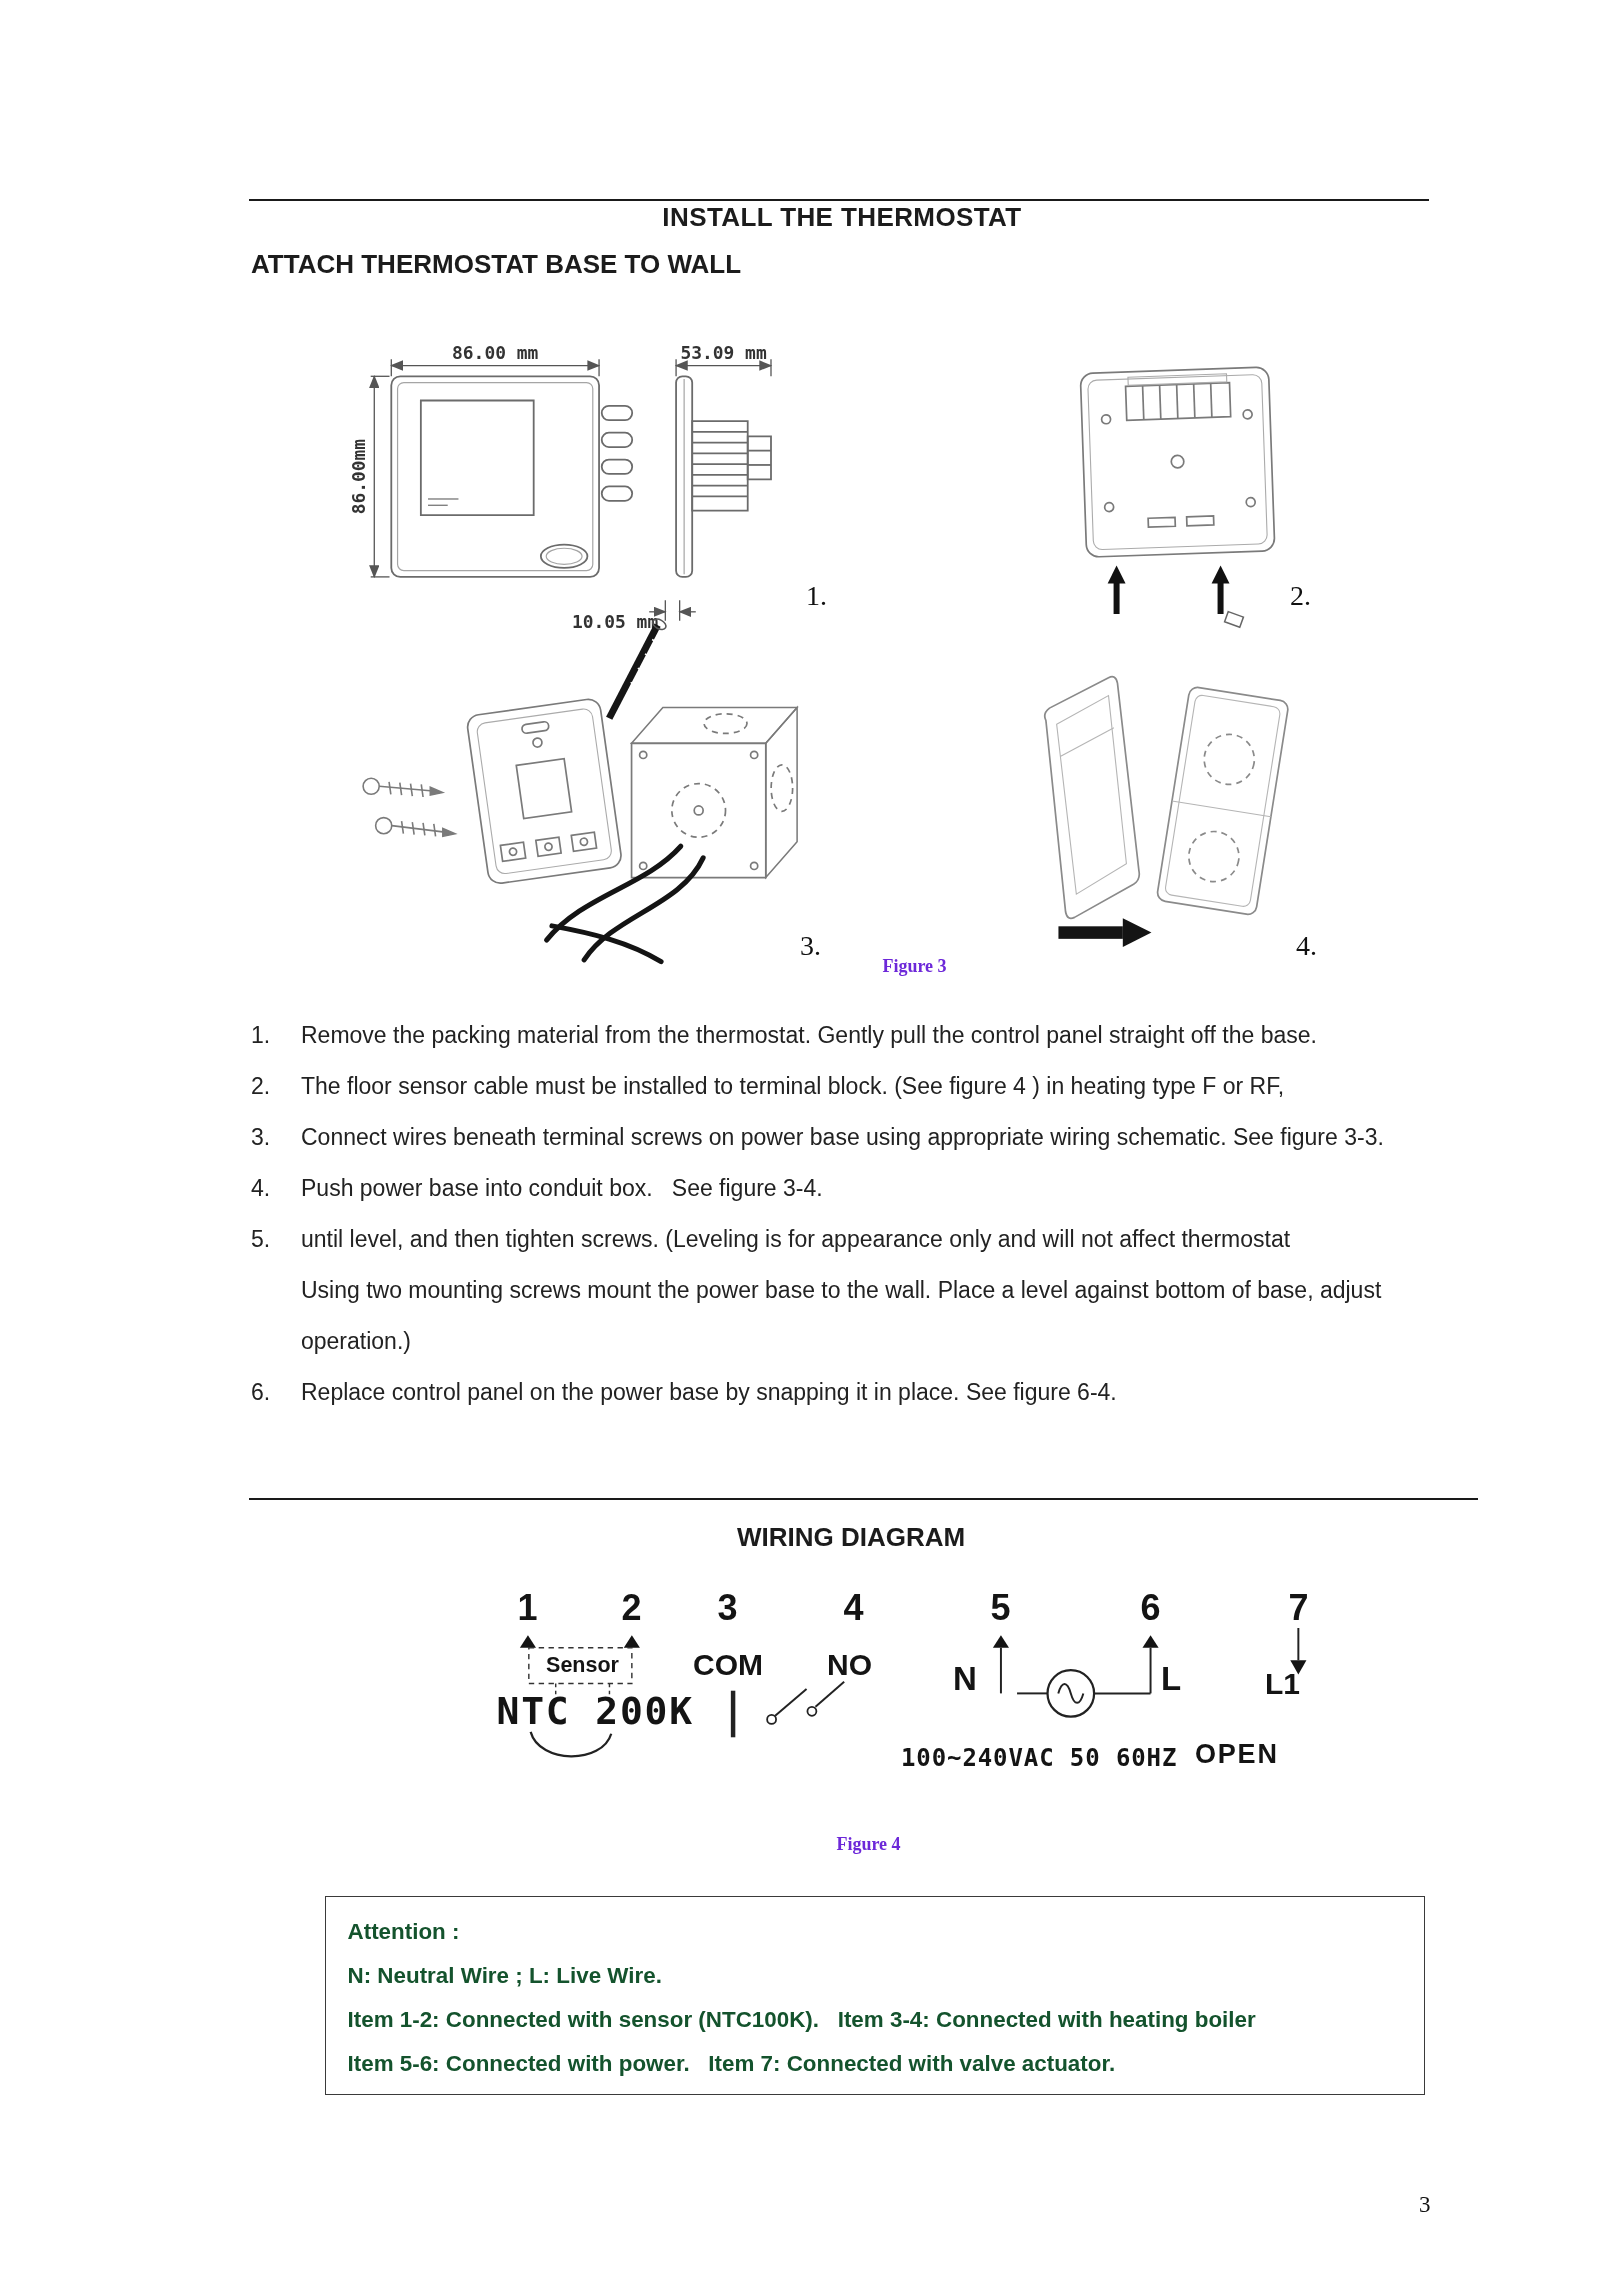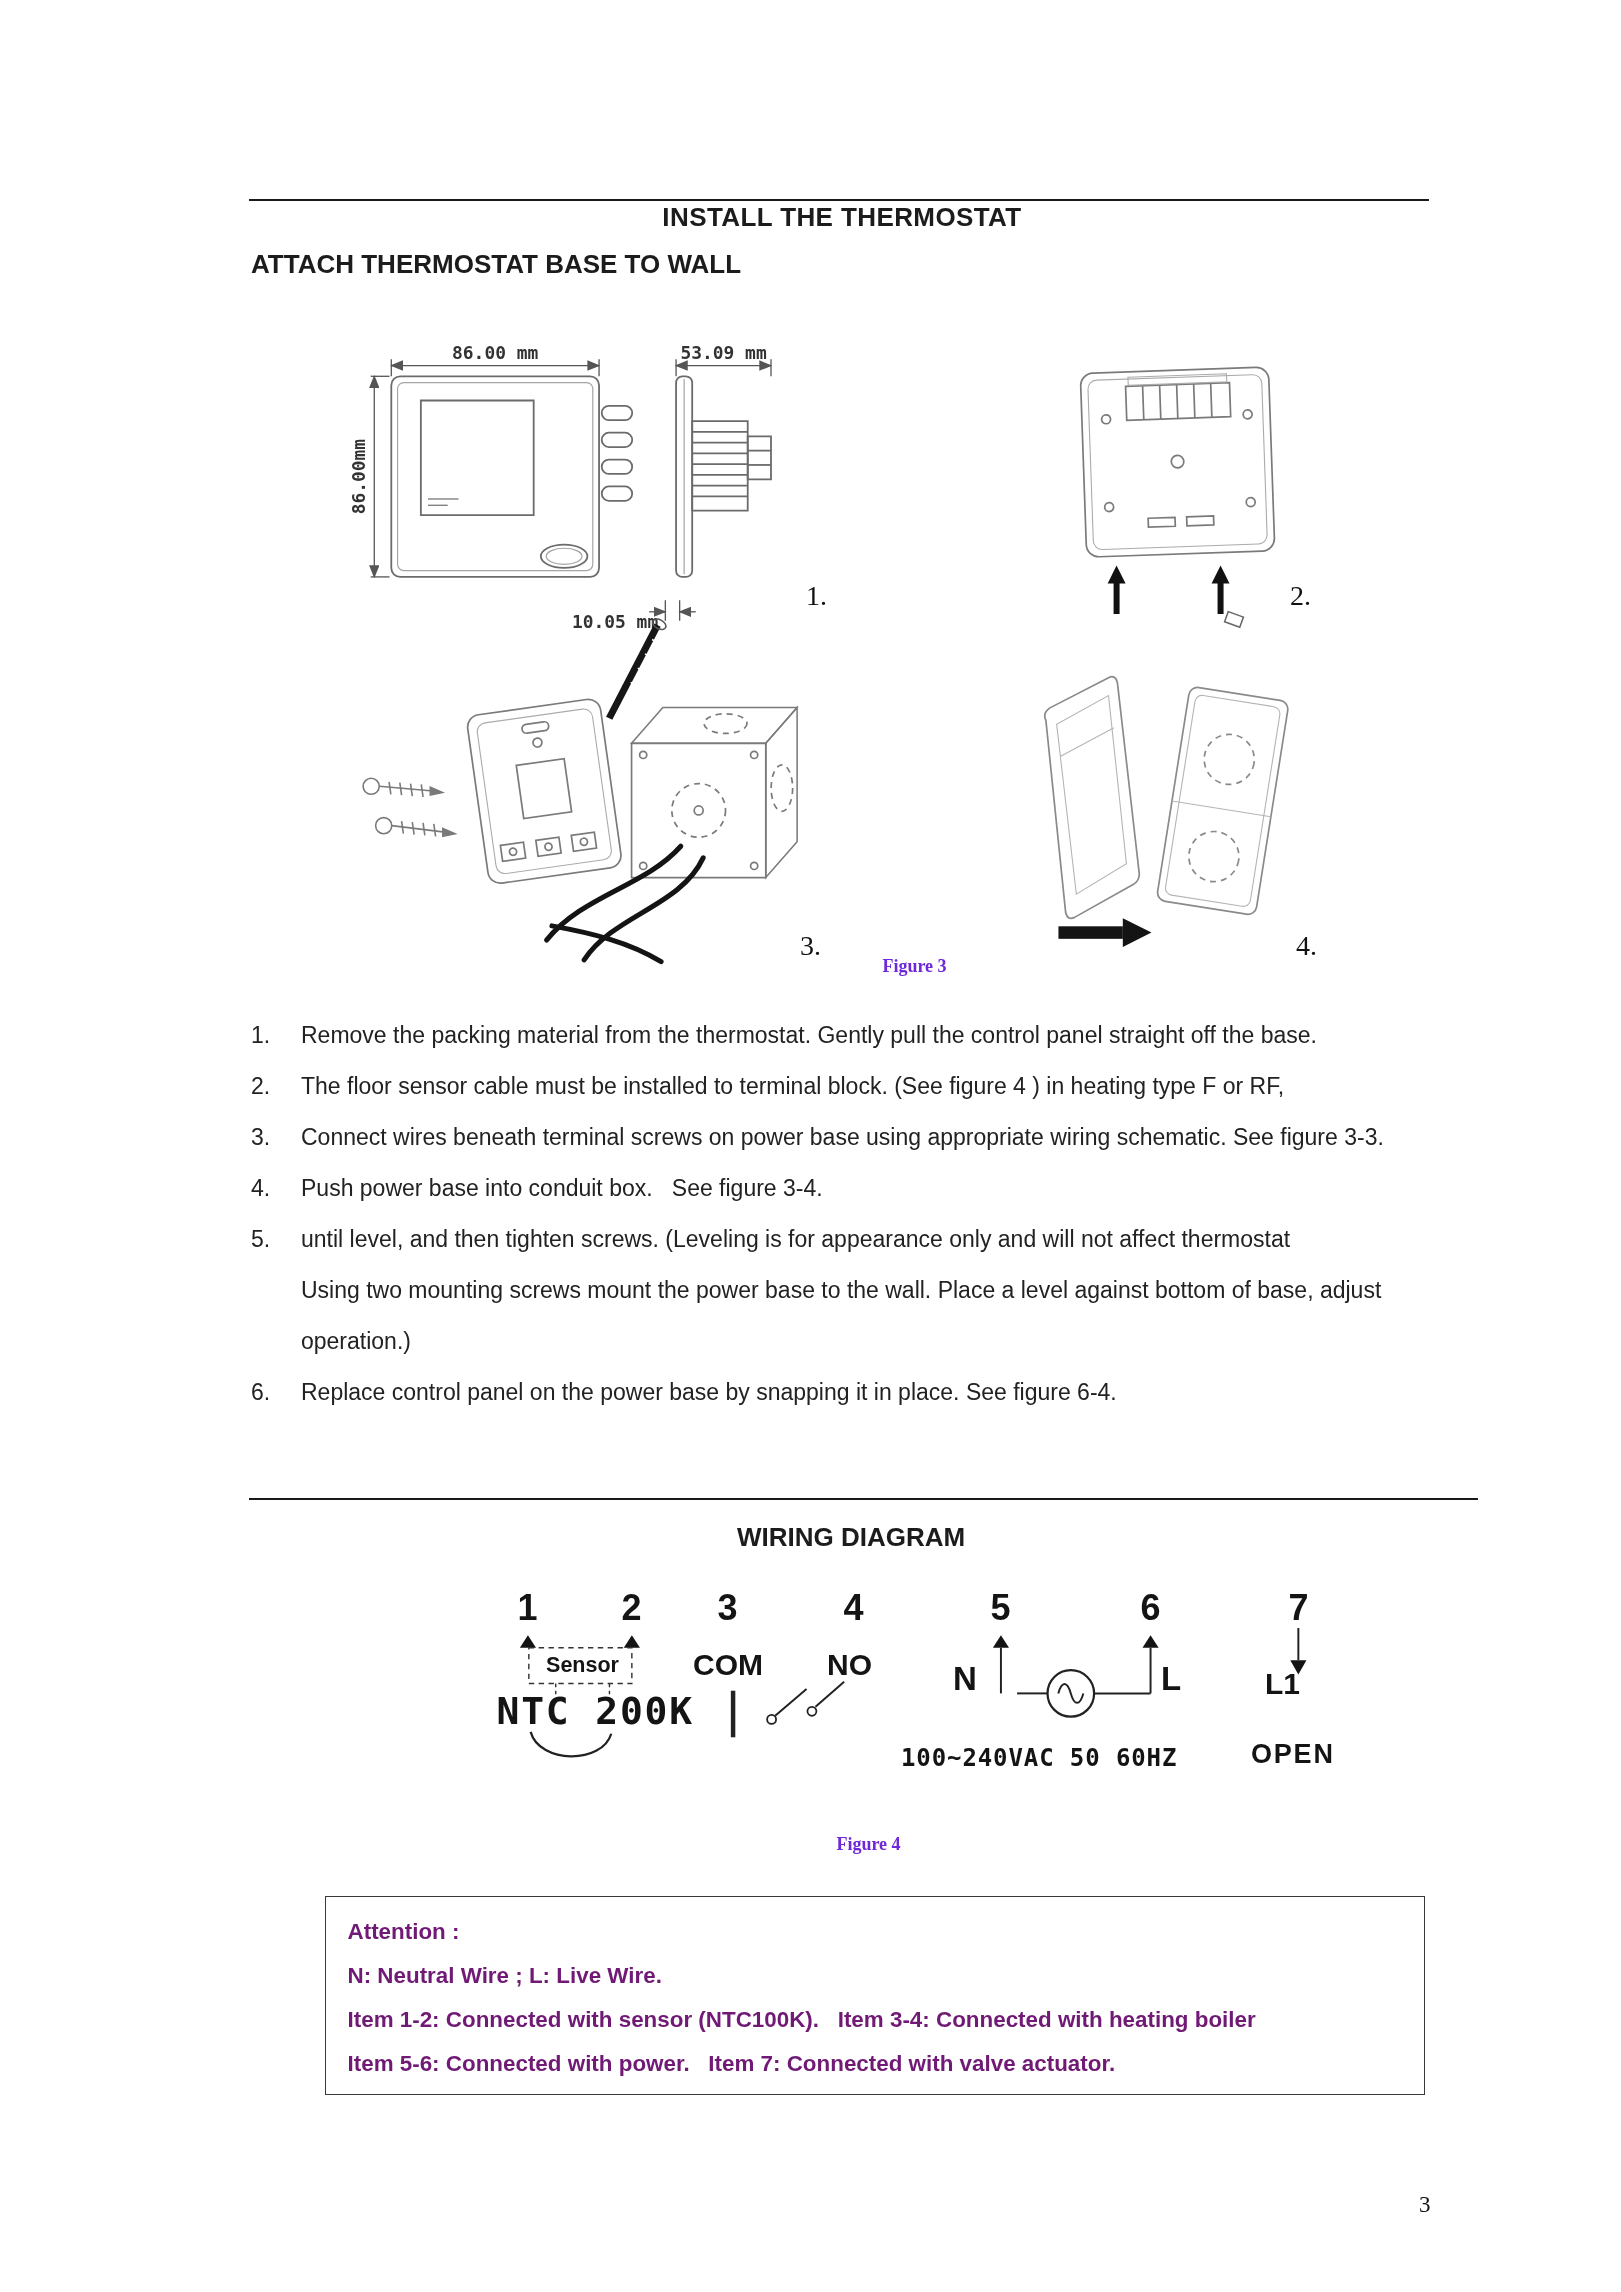--- a/index.html
+++ b/index.html
@@ -28,24 +28,24 @@
   .wiring .lbl{position:absolute;font-weight:700;color:#141414;white-space:pre;}
   .wnum{position:absolute;width:27px;text-align:center;top:1.8px;font-size:36px;font-weight:700;color:#141414;}
   .w-sensor{left:49px;top:68px;width:99px;text-align:center;font-size:21.5px;}
   .w-com{left:209px;top:63px;font-size:30px;}
   .w-no{left:343px;top:63px;font-size:30px;}
   .w-ntc{left:12.5px;top:104px;font-size:38px;font-family:"DejaVu Sans Mono",monospace;letter-spacing:1.8px;}
   .w-n{left:469px;top:75px;font-size:33px;}
   .w-l{left:677px;top:75px;font-size:33px;}
   .w-l1{left:781px;top:82px;font-size:30px;}
   .w-power{left:417px;top:159px;font-size:24px;letter-spacing:0.9px;font-family:"DejaVu Sans Mono",monospace;}
-  .w-open{left:767px;top:154px;font-size:27px;letter-spacing:1.8px;}
+  .w-open{left:711px;top:154px;font-size:27px;letter-spacing:1.8px;}
   .attention{position:absolute;left:325px;top:1896px;width:1100px;height:199px;
              border:1.8px solid #3a3a3a;padding:12.5px 0 0 21.5px;box-sizing:border-box;}
-  .attention div{font-size:22.4px;font-weight:700;line-height:44px;color:#701a75;white-space:pre;}
+  .attention div{font-size:22.4px;font-weight:700;line-height:44px;color:#14532d;white-space:pre;}
   .page-number{position:absolute;left:1419px;top:2192px;font-family:"Liberation Serif",serif;
                font-size:23px;color:#111;}
 </style>
 </head>
 <body>
 
 <div class="page">
 
   <div class="rule rule-top"></div>
   <div class="doc-title">INSTALL THE THERMOSTAT</div>

